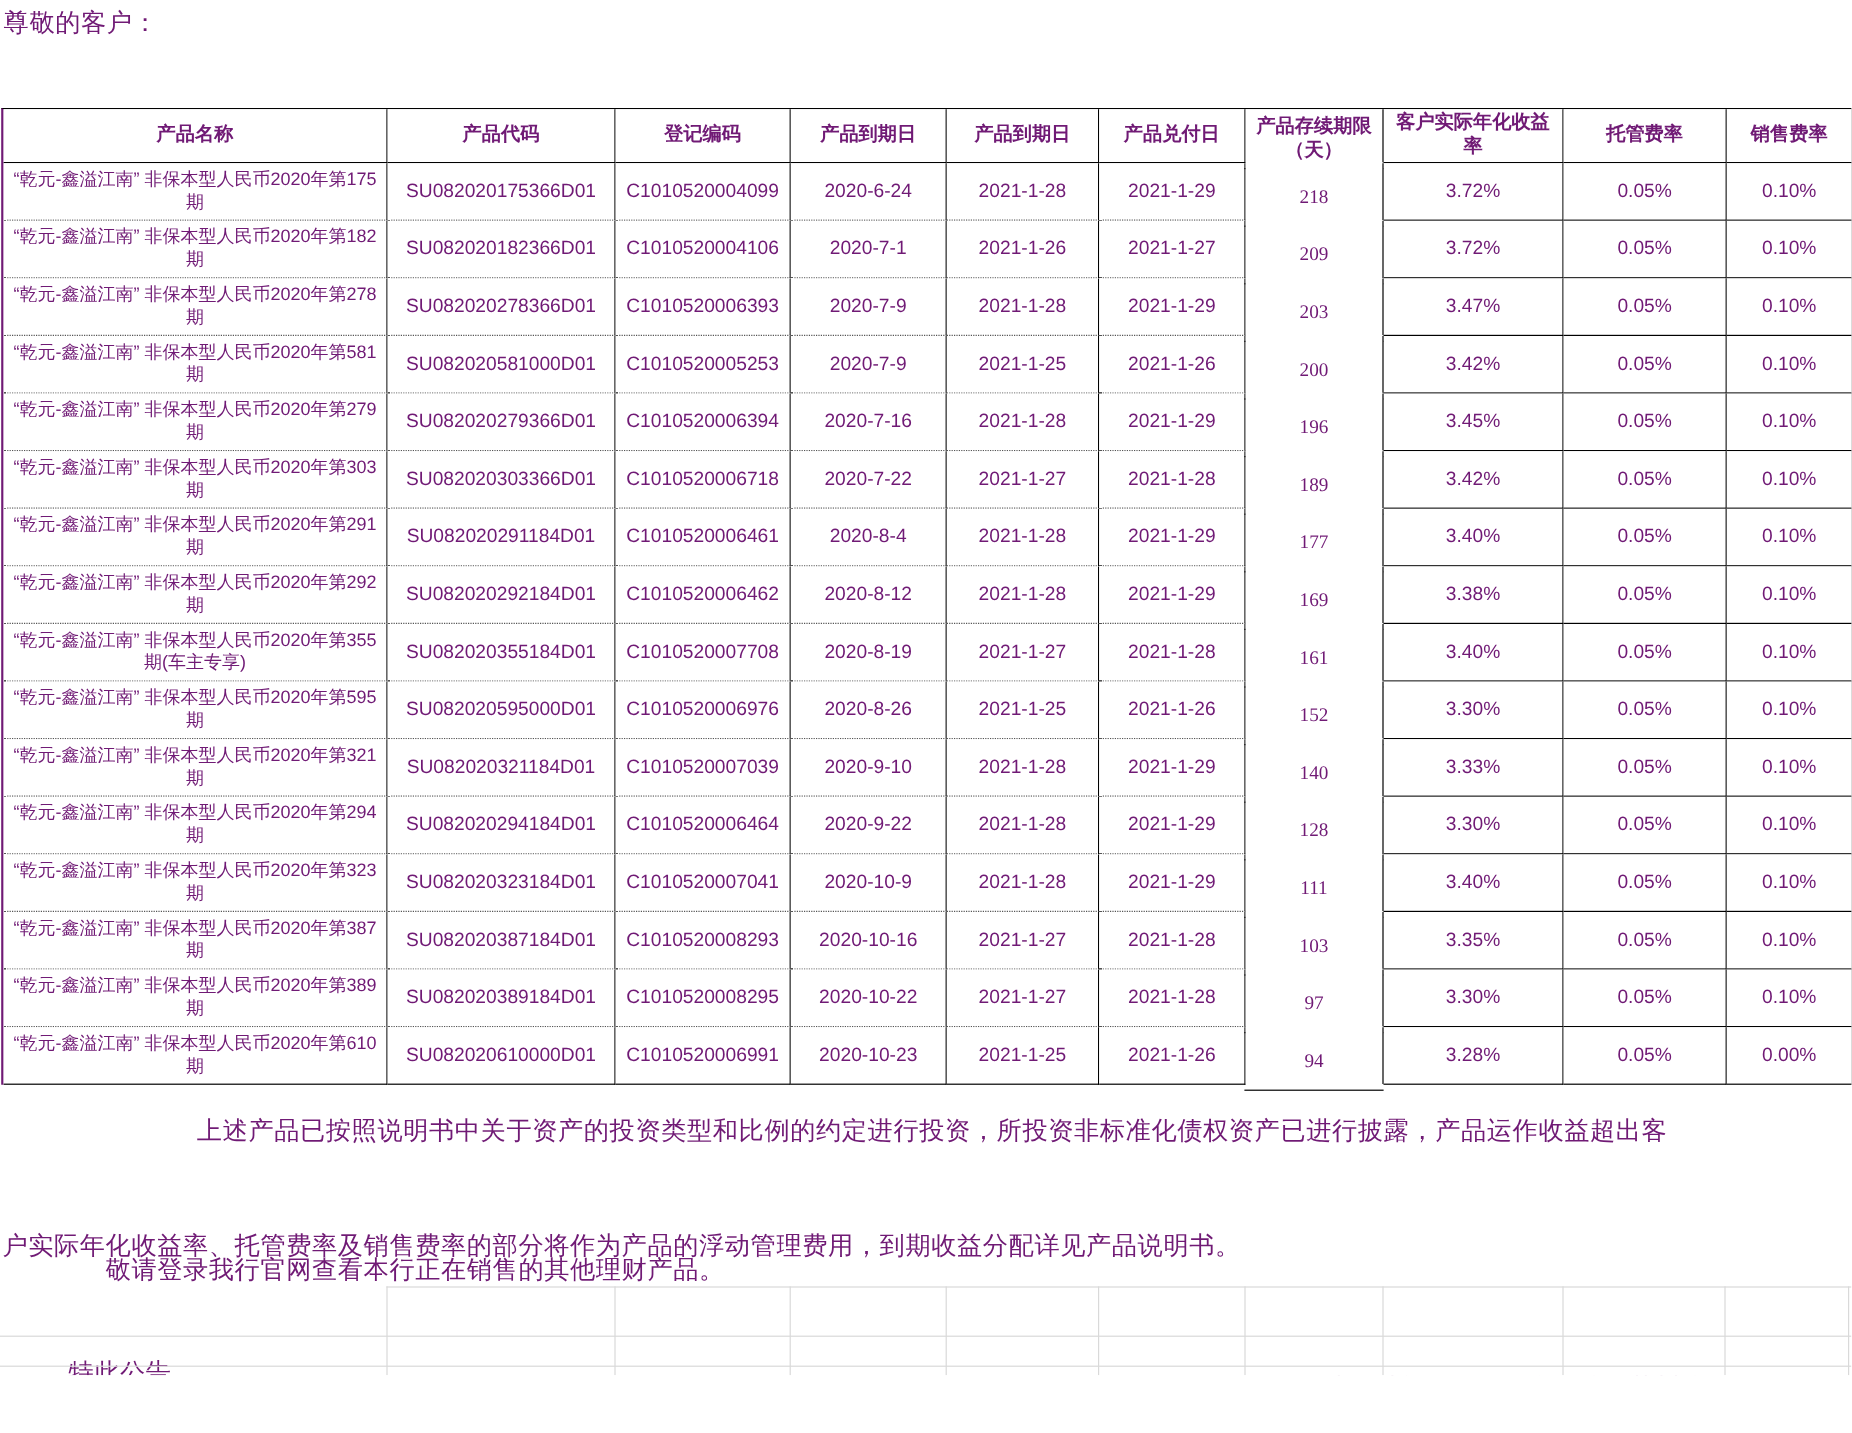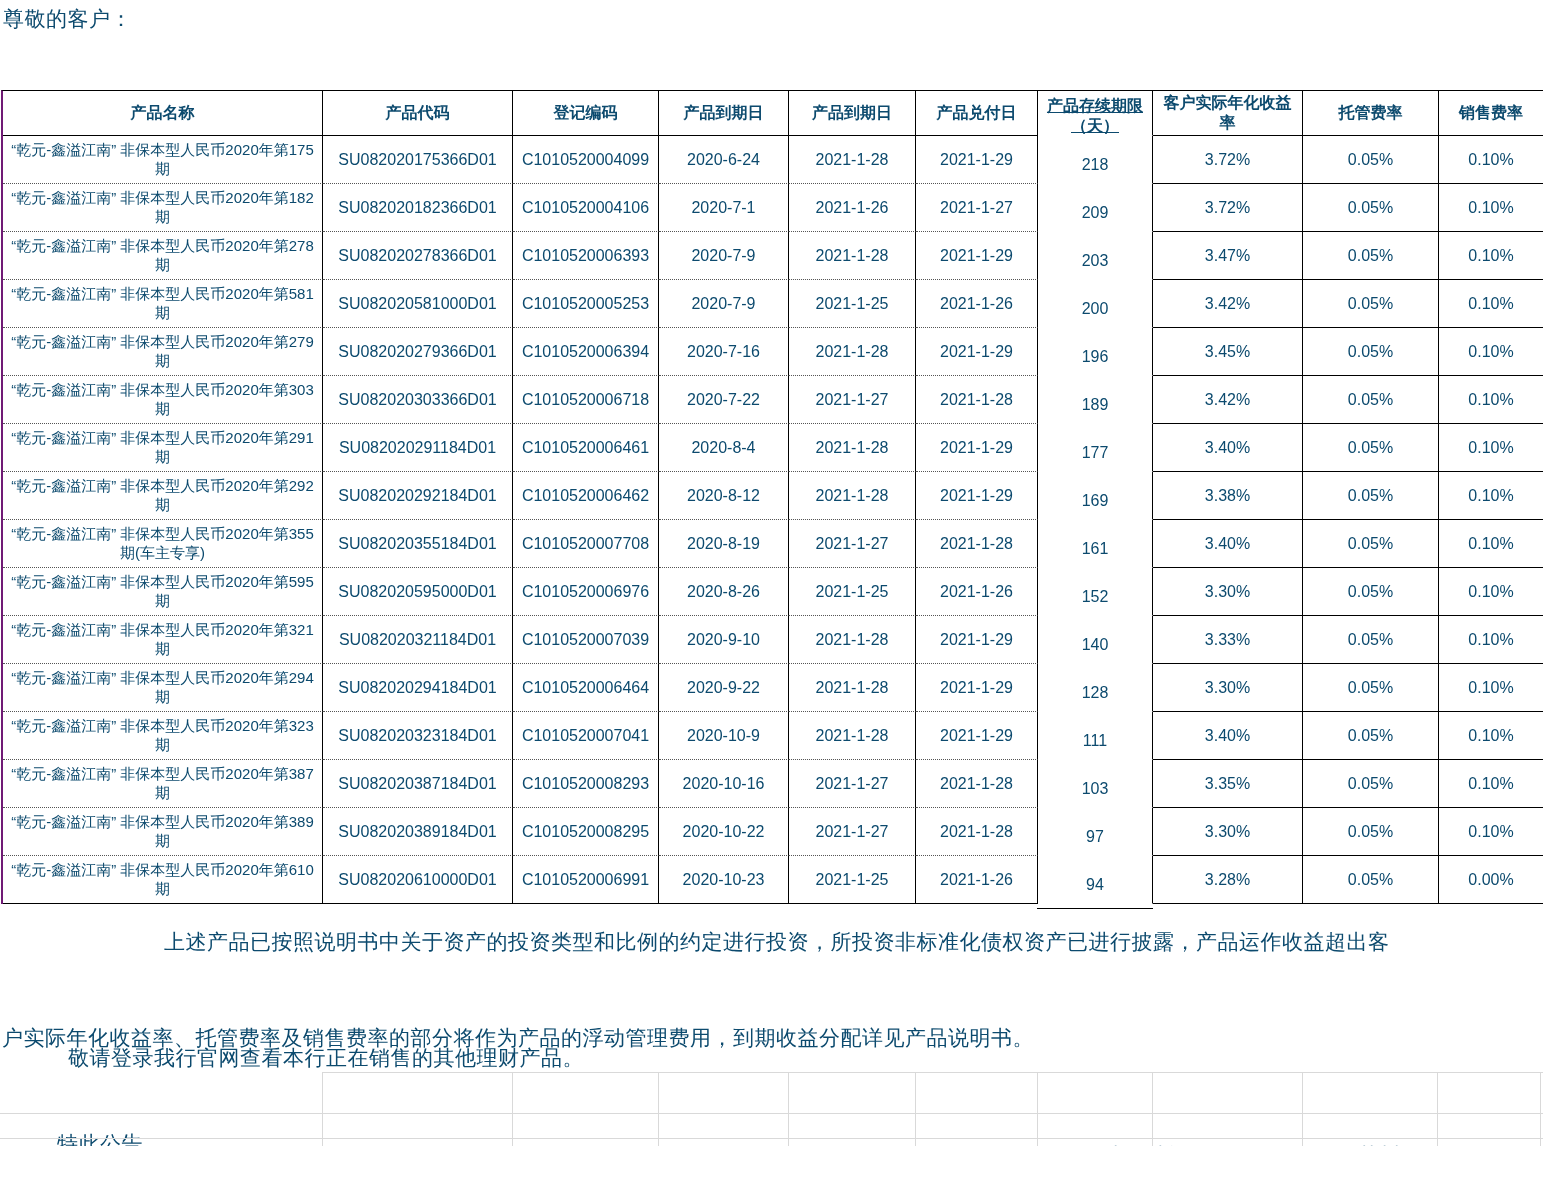--- a/index.html
+++ b/index.html
@@ -1,18 +1,18 @@
 <!DOCTYPE html>
 <html><head>
 <meta charset="utf-8">
 <style>
   html,body{margin:0;padding:0;background:#fff;}
   .canvas{
     position:relative;width:1543px;height:1146px;background:#ffffff;
-    font-family:"Liberation Sans",sans-serif;color:#0c4a6e;overflow:hidden;
+    font-family:"Liberation Sans",sans-serif;color:#701a75;overflow:hidden;
   }
   .salutation{position:absolute;left:3px;top:5px;font-size:21px;letter-spacing:0.5px;}
   .intro{position:absolute;left:45px;top:36px;font-size:21px;letter-spacing:0.5px;}
 
   table.products{
     position:absolute;left:1px;top:90px;width:1541px;
     border-collapse:separate;border-spacing:0;table-layout:fixed;
     border-top:1px solid #000;border-left:2px solid #701a75;
   }
   .products th,.products td{
@@ -25,27 +25,27 @@
   .products tbody td.name{font-size:15px;}
   .products tbody td.dotted{border-bottom:1px dotted #555;}
   .products tbody tr:last-child td.dotted{border-bottom:1px solid #000;}
   
   .products td.days,.products th.days{border-bottom:1px solid transparent;position:relative;}
   .products td.days::after,.products th.days::after{
     content:"";position:absolute;left:-1px;right:-1px;bottom:-6px;height:0;
     border-top:1px solid #000;
   }
   .products td.days .v{position:relative;top:5px;display:inline-block;
-    font-family:Liberation Sans, sans-serif;}
-  .products th.days .v{position:relative;top:3px;display:inline-block;text-decoration:underline;}
+    font-family:Liberation Serif, serif;}
+  .products th.days .v{position:relative;top:3px;display:inline-block;}
 
   .note{position:absolute;font-size:21px;letter-spacing:0.5px;white-space:nowrap;}
   .n1{left:120px;top:928px;margin-left:44px;}
   .n2{left:2px;top:990px;margin-top:34px;}
-  .n3{left:68px;top:1044px;}
+  .n3{left:88px;top:1044px;}
   .n4{left:57px;top:1086px;margin-top:44px;}
   .footer-org{position:absolute;left:1106px;top:1142px;font-size:21px;white-space:nowrap;}
   .footer-date{left:1172px;top:1169px;position:absolute;font-size:21px;white-space:nowrap;}
 
   .gridline{position:absolute;background:#d9d9d9;}
 </style>
 </head>
 <body>
 
 <div class="canvas">

